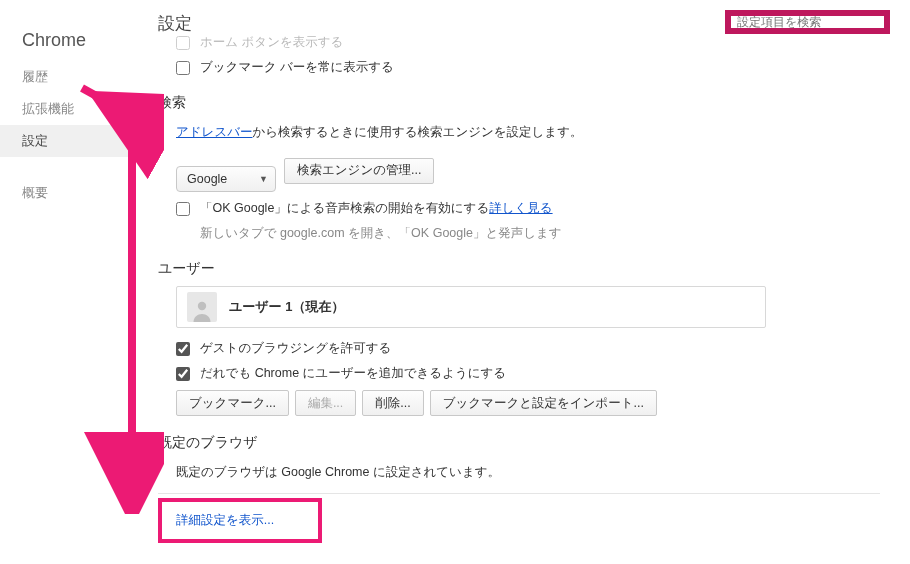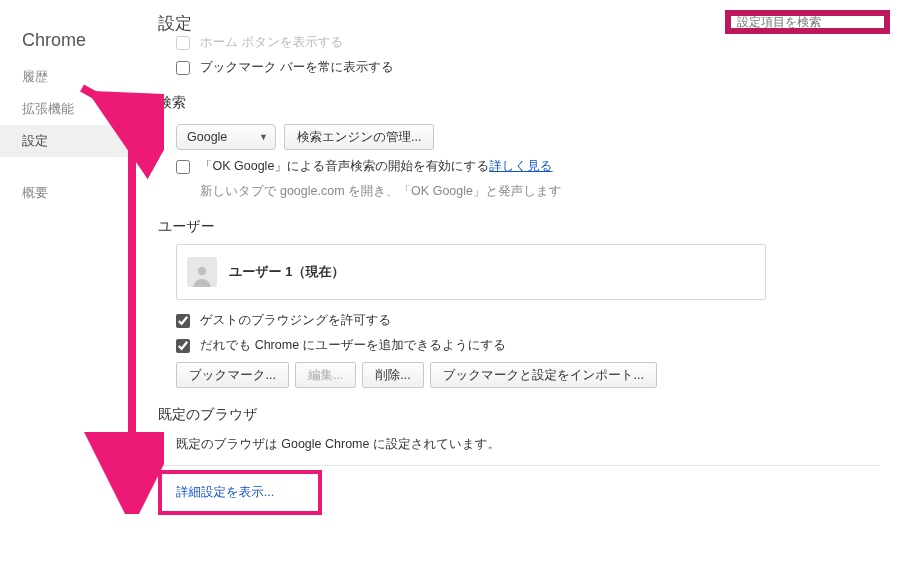--- a/index.html
+++ b/index.html
@@ -93,20 +93,21 @@
     align-items: center;
     border: 1px solid #c8c8c8;
     border-radius: 4px;
     background: linear-gradient(#fdfdfd,#f0f0f0);
     height: 26px;
     padding: 0 20px 0 10px;
     font-size: 12.5px;
     position: relative;
     min-width: 100px;
     cursor: pointer;
+    margin-top: 17px;
   }
   .select-like::after {
     content: "▼";
     position: absolute;
     right: 7px;
     font-size: 9px;
     color: #555;
   }
   .btn {
     display: inline-flex;
@@ -118,21 +119,21 @@
     padding: 0 12px;
     font-size: 12.5px;
     cursor: pointer;
     color: #333;
   }
   .btn.disabled { color: #aaa; cursor: default; }
   .btnrow { display:flex; gap:6px; flex-wrap:wrap; padding:4px 0; }
   .user-card {
     border: 1px solid #d8d8d8;
     border-radius: 2px;
-    padding: 12px 10px;
+    padding: 5px 10px;
     display: flex;
     align-items: center;
     gap: 12px;
     width: 590px;
     text-align: center;
   }
   .avatar {
     width: 30px; height: 30px;
     background: #e7e7e7;
     border-radius: 2px;
@@ -191,20 +192,24 @@
     </div>
     <div class="row">
       <input type="checkbox" class="chk" style="">
       <span>ブックマーク バーを常に表示する</span>
     </div>
   </div>
 
   
   <div class="section-h">検索</div>
   <div class="indent">
+    <div class="row">
+      <span class="linky">アドレスバー</span>
+      <span> から検索するときに使用する検索エンジンを設定します。</span>
+    </div>
     <div class="row" style="gap:8px;">
       <div class="select-like">
         <span>Google</span>
       </div>
       <div class="btn">検索エンジンの管理...</div>
     </div>
     <div class="row">
       <input type="checkbox" class="chk" style="">
       <span>「OK Google」による音声検索の開始を有効にする </span>
       <span class="linky">詳しく見る</span>

